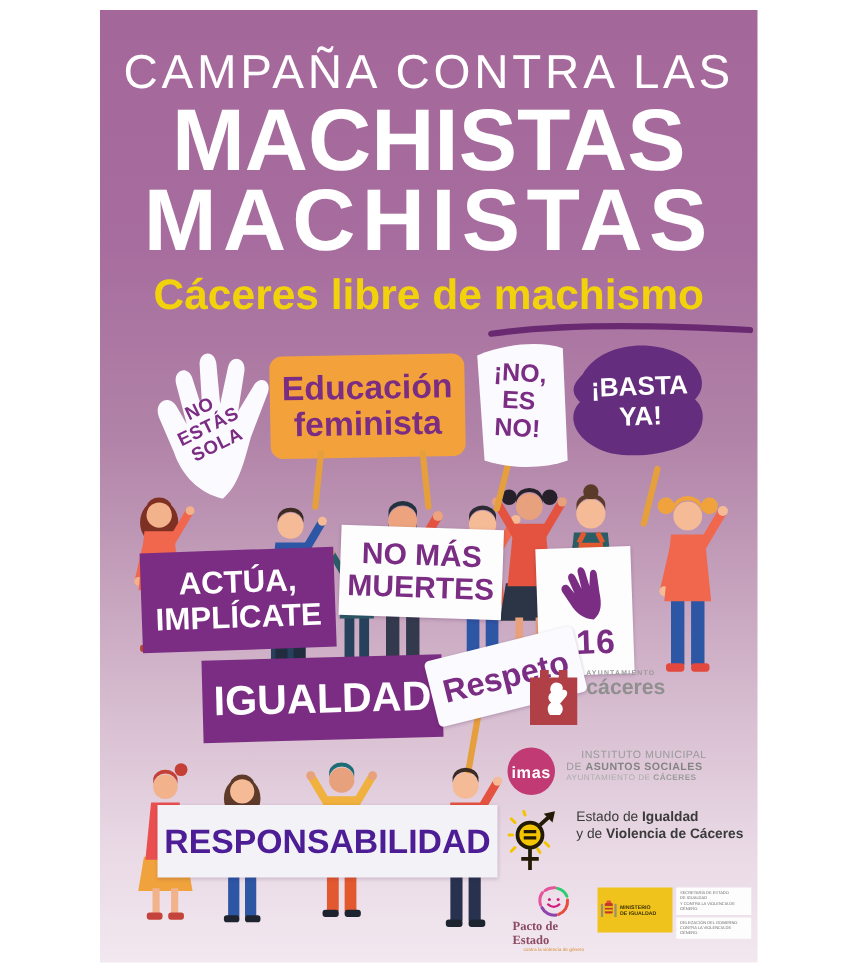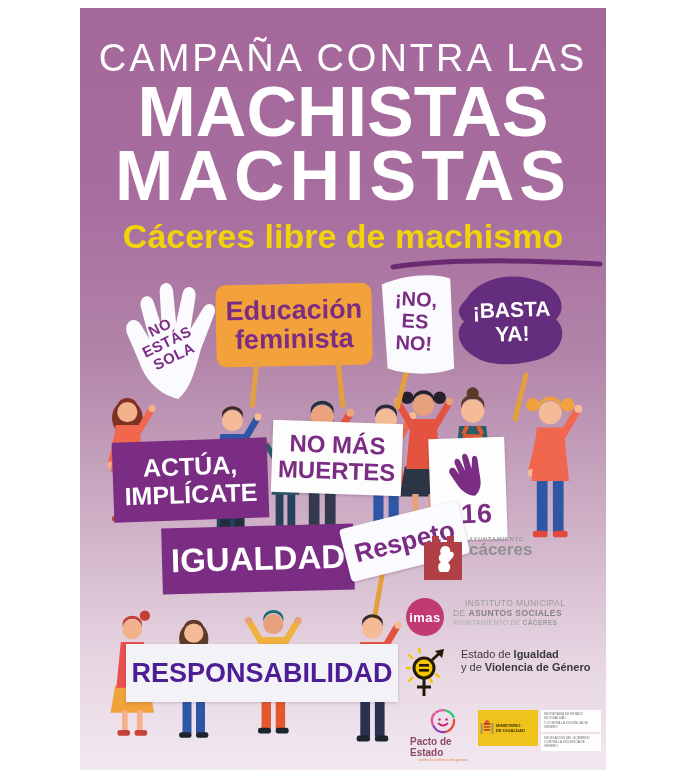--- a/index.html
+++ b/index.html
@@ -29,21 +29,21 @@
   .ayto-name{font-size:17px;font-weight:bold;color:#8f8f8f;line-height:15px;}
   .imas-circle{width:38px;height:38px;border-radius:50%;background:#c13a74;display:flex;
                align-items:center;justify-content:center;color:#fff;font-weight:bold;font-size:13px;letter-spacing:.5px;}
   .imas-l1{font-size:8.5px;color:#999;letter-spacing:.4px;line-height:10px;padding-left:12px;}
   .imas-l2{font-size:8.5px;color:#999;letter-spacing:.4px;line-height:10px;}
   .imas-l2 b{color:#848484;}
   .imas-l3{font-size:6.5px;color:#ababab;letter-spacing:.4px;line-height:9px;}
   .imas-l3 b{color:#9a9a9a;}
   .ofi-text{font-size:11px;color:#3a3a3a;line-height:13px;}
   .pacto{display:flex;flex-direction:column;align-items:center;width:66px;}
-  .pacto-name{font-family:Liberation Sans, sans-serif;font-weight:bold;font-size:10px;color:#8c4a63;line-height:11px;}
+  .pacto-name{font-family:Liberation Serif, serif;font-weight:bold;font-size:10px;color:#8c4a63;line-height:11px;}
   .pacto-sub{font-size:3.8px;color:#d98b2e;line-height:5px;}
   .min-box{display:flex;background:#efc31b;width:60px;height:36px;padding:2px;box-sizing:border-box;align-items:center;}
   .min-text{font-size:4.2px;font-weight:bold;color:#3f3200;line-height:5.4px;margin-left:2px;}
   .min-white{background:#fdfdfd;width:60px;box-sizing:border-box;padding:2px 3px;font-size:3.2px;
              color:#6e6e6e;line-height:4.4px;}
 </style>
 </head>
 <body>
 
 <div class="stage">
@@ -372,21 +372,21 @@
       <circle cx="18" cy="20" r="10" fill="#f5c400" stroke="#221a05" stroke-width="3"></circle>
       <rect x="13" y="16" width="10" height="2.6" fill="#221a05"></rect>
       <rect x="13" y="21" width="10" height="2.6" fill="#221a05"></rect>
       <path d="M26,12 L36,3" stroke="#221a05" stroke-width="3"></path>
       <polygon points="38,1 29,3 36,10" fill="#221a05"></polygon>
       <path d="M18,30 L18,48" stroke="#221a05" stroke-width="3"></path>
       <path d="M11,39 L25,39" stroke="#221a05" stroke-width="3"></path>
     </svg>
     <div class="ofi-text">
       <div><span>Estado de </span><b>Igualdad</b></div>
-      <div><span>y de </span><b>Violencia de Género</b></div>
+      <div><span>y de </span><b>Violencia de Cáceres</b></div>
     </div>
   </div>
 
   <div class="pacto abs" style="left:330px;top:698px;">
     <svg width="30" height="30" viewBox="0 0 30 30">
       <g fill="none" stroke-width="2.4" stroke-linecap="round">
         <path d="M6,8 A11,11 0 0 0 4.5,18" stroke="#e5559a"></path>
         <path d="M5.5,20 A11,11 0 0 0 17,26" stroke="#8e44ad"></path>
         <path d="M19,25.5 A11,11 0 0 0 26,14" stroke="#e74c3c"></path>
         <path d="M25.5,11 A11,11 0 0 0 18,4.7" stroke="#2ecc71"></path>

